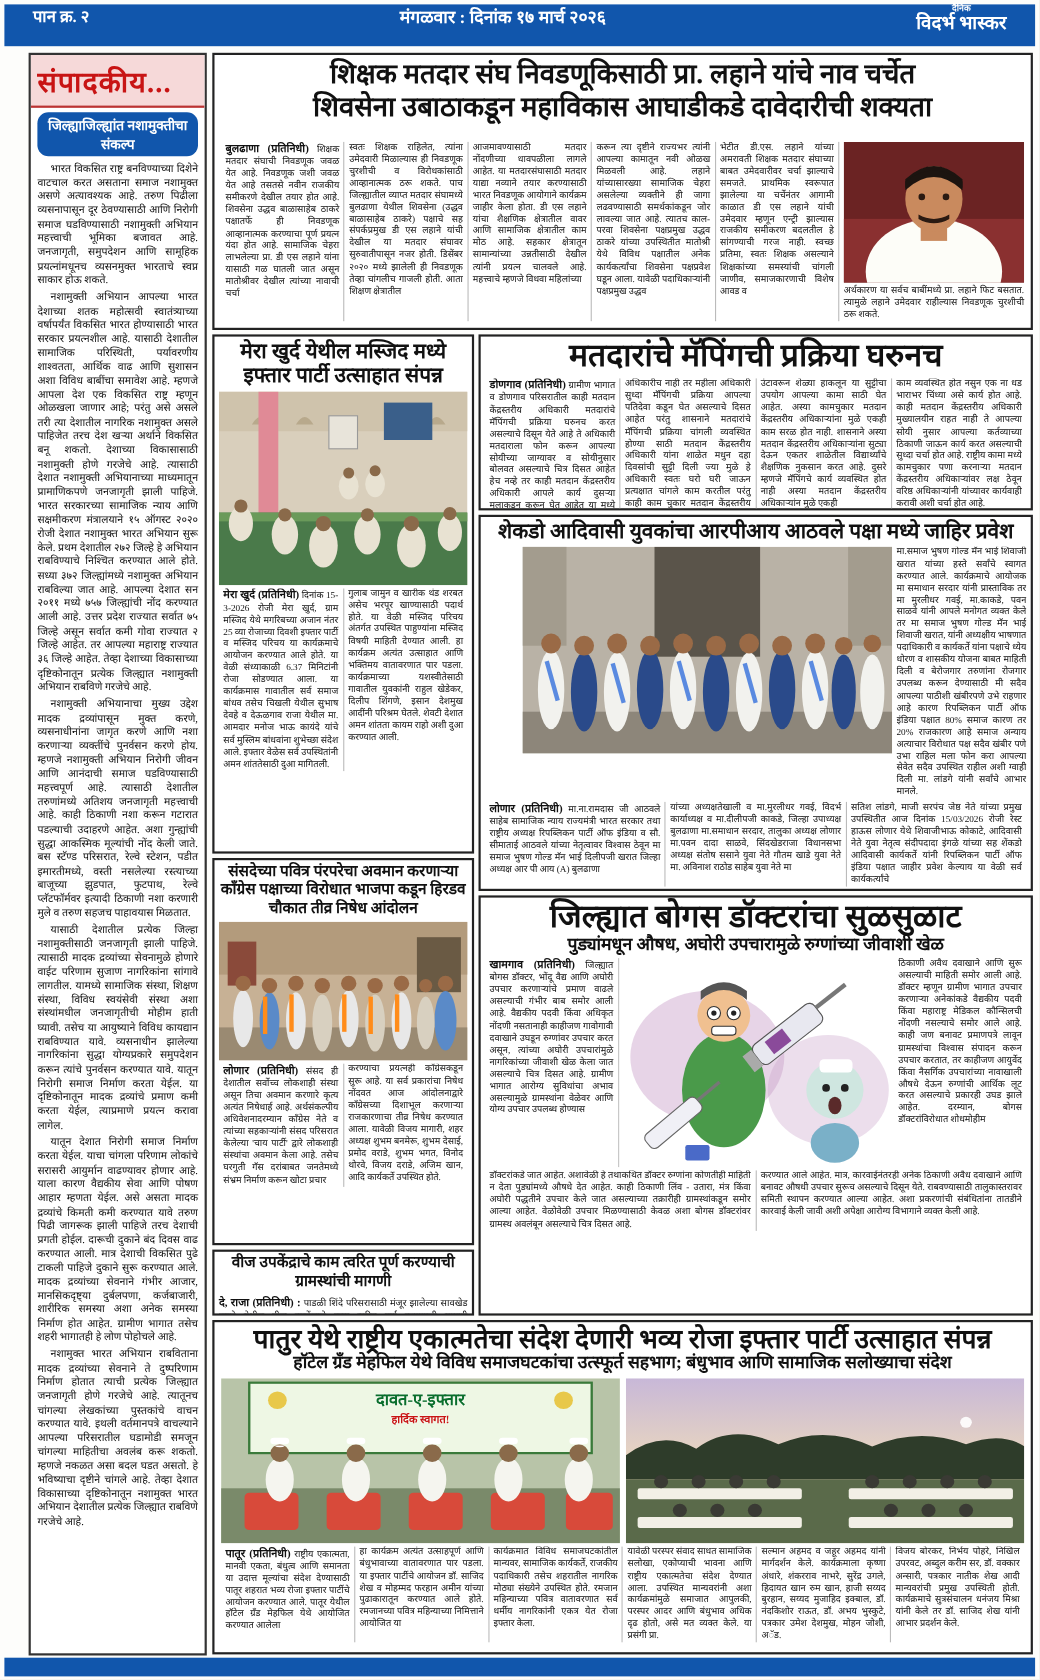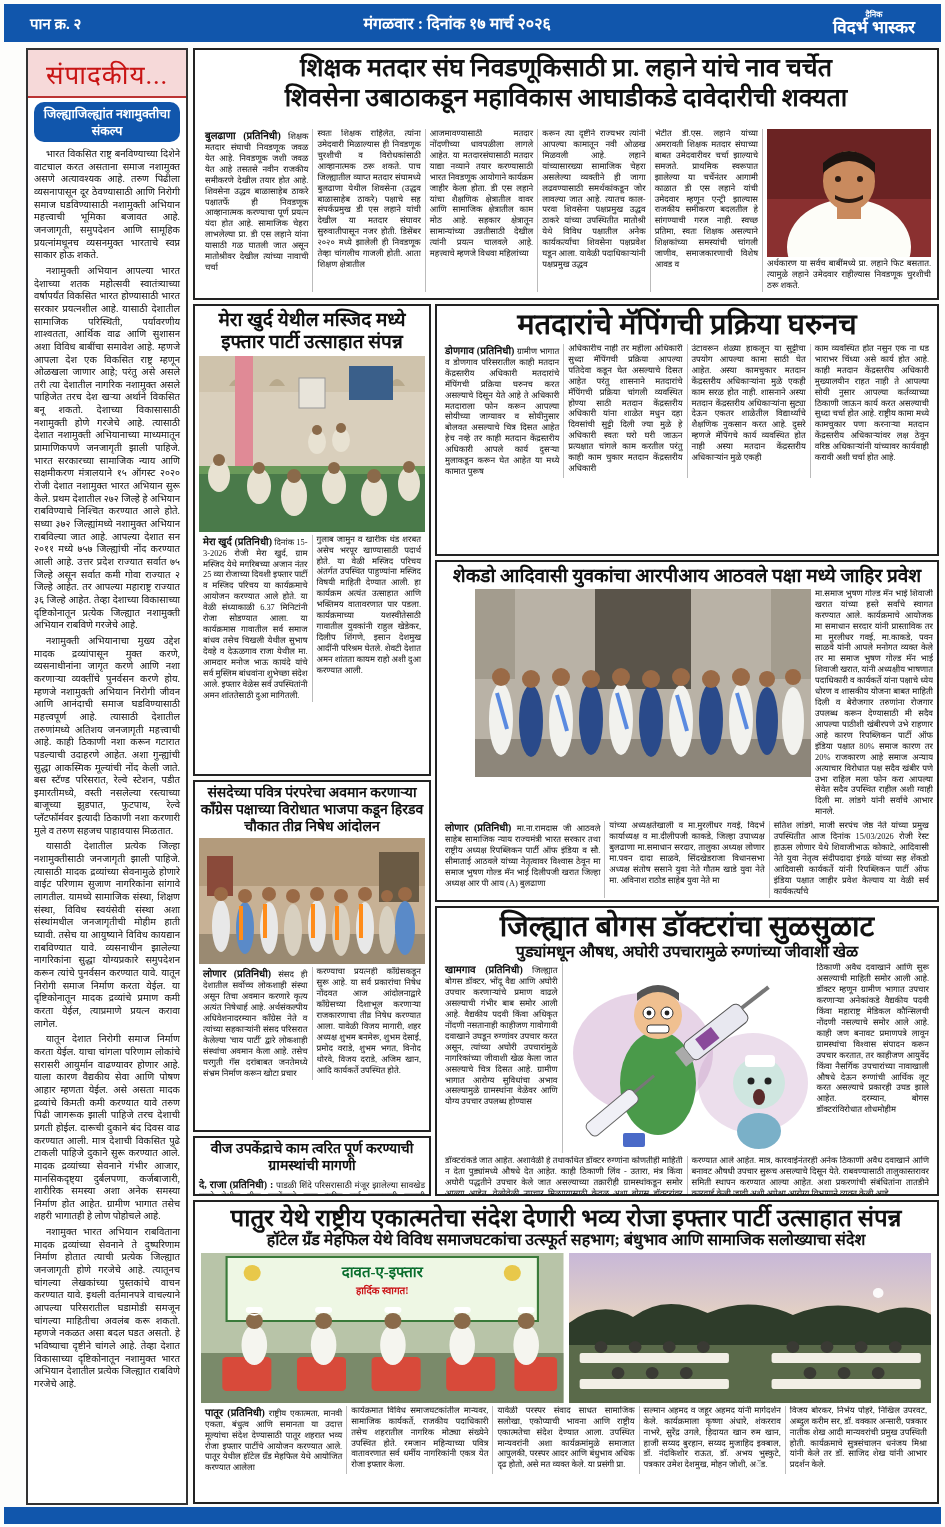--- a/index.html
+++ b/index.html
@@ -1,31 +1,31 @@
 <!DOCTYPE html>
 <html><head>
 <meta charset="utf-8">
 <style>
   * { margin:0; padding:0; box-sizing:border-box; }
   html,body { background:#e9e7e2; }
   .page { position:relative; width:945px; height:1527px; background:#fdfdfb;
           font-family:"Liberation Serif", "DejaVu Serif", serif; color:#111; overflow:hidden; }
   
   .topbar { position:absolute; top:4px; left:4px; right:4px; height:38px; background:#1156ac;
-            color:#fff; display:flex; align-items:center; justify-content:space-between; padding:0 26px; }
+            color:#fff; display:flex; align-items:flex-start; justify-content:space-between; padding:0 26px; }
   .topbar .pageno { font-weight:bold; font-size:15px; }
   .topbar .date { font-weight:bold; font-size:16px; }
   .masthead { text-align:center; line-height:1; }
   .masthead .small { display:block; font-size:8px; font-weight:bold; }
   .masthead .big { display:block; font-size:17px; font-weight:bold; }
   
   .content { position:absolute; top:48px; left:26px; right:6px; bottom:22px; display:flex; gap:5px; }
   .editorial { width:204px; border:2px solid #333; background:#fff; padding:4px 6px; overflow:hidden; }
   .ed-titlewrap { background:#f6d9d9; margin:-4px -6px 4px -6px; padding:6px 6px 4px 6px; border-bottom:2px solid #b33; }
-  .ed-title { color:#c81414; font-size:26px; font-weight:normal; text-align:center; letter-spacing:1px; }
+  .ed-title { color:#c81414; font-size:26px; font-weight:bold; text-align:left; letter-spacing:1px; }
   .ed-pill { background:#1156ac; color:#fff; font-weight:bold; font-size:12.5px; text-align:center;
              border-radius:10px; padding:3px 4px; margin:4px 0 6px 0; }
   .ed-body p { font-size:9.6px; text-align:justify; line-height:1.32; text-indent:12px; margin-bottom:3px; }
   main { flex:1; display:flex; flex-direction:column; gap:4px; }
   .box { border:2px solid #222; background:#fff; overflow:hidden; }
   
   .lead { height:252px; padding:3px 6px; }
   .lead h1 { font-size:25px; line-height:1.2; text-align:center; font-weight:bold; }
   .lead-row { display:flex; margin-top:16px; }
   .tcol { flex:1; border-right:1px solid #bbb; padding:0 4px; font-size:8.4px; line-height:1.3;
@@ -228,21 +228,21 @@
             <div class="h-sm">वीज उपकेंद्राचे काम त्वरित पूर्ण करण्याची ग्रामस्थांची मागणी</div>
             <p style="font-size:8.6px; text-align:justify; line-height:1.32; margin-top:3px">
               <span class="byline">दे, राजा (प्रतिनिधी) :</span>
               <span>पाडळी शिंदे परिसरासाठी मंजूर झालेल्या सावखेड नागरे येथील वीज उपकेंद्राचे काम त्वरित पूर्ण करण्याची मागणी ग्रामस्थांकडून केली जात आहे. देऊळगावमही वीज उपकेंद्राचे अंतर जास्त असून, पाडळी शिंदे परिसरातील गावांमध्ये अनेकदा वीजपुरवठ्याची समस्या निर्माण होते. त्यामुळे महावितरणने सावखेड नागरे येथे नवीन उपकेंद्र मंजूर केले. मात्र, त्याचे काम संथगतीने सुरू आहे. त्यामुळे हे काम पावसाळ्यापूर्वी पूर्ण करण्याची मागणी केली जात आहे.</span>
             </p>
           </section>
         </div>
 
         <div class="mid-right">
 
-          <section class="art" style="height:252px">
+          <section class="art" style="height:160px">
             <div class="h-xl">मतदारांचे मॅपिंगची प्रक्रिया घरुनच</div>
             <div class="cols">
               <div class="tcol">
                 <span class="byline">डोणगाव (प्रतिनिधी)</span>
                 <span>ग्रामीण भागात व डोणगाव परिसरातील काही मतदान केंद्रस्तरीय अधिकारी मतदारांचे मॅपिंगची प्रक्रिया घरुनच करत असल्याचे दिसून येते आहे ते अधिकारी मतदाराला फोन करून आपल्या सोयीच्या जाग्यावर व सोयीनुसार बोलवत असल्याचे चित्र दिसत आहेत हेच नव्हे तर काही मतदान केंद्रस्तरीय अधिकारी आपले कार्य दुसऱ्या मुलाकडून करून घेत आहेत या मध्ये कामात पुरूष</span>
               </div>
               <div class="tcol">अधिकारीच नाही तर महीला अधिकारी सुध्दा मॅपिंगची प्रक्रिया आपल्या पतिदेवा कडून घेत असल्याचे दिसत आहेत परंतु शासनाने मतदारांचे मॅपिंगची प्रक्रिया चांगली व्यवस्थित होण्या साठी मतदान केंद्रस्तरीय अधिकारी यांना शाळेत मधुन दहा दिवसांची सुट्टी दिली ज्या मुळे हे अधिकारी स्वतः घरो घरी जाऊन प्रत्यक्षात चांगले काम करतील परंतु काही काम चुकार मतदान केंद्रस्तरीय अधिकारी</div>
               <div class="tcol">उंटावरून शेळ्या हाकलून या सुट्टीचा उपयोग आपल्या कामा साठी घेत आहेत. अस्या कामचुकार मतदान केंद्रस्तरीय अधिकाऱ्यांना मुळे एकही काम सरळ होत नाही. शासनाने अस्या मतदान केंद्रस्तरीय अधिकाऱ्यांना सुट्या देऊन एकतर शाळेतील विद्यार्थ्यांचे शैक्षणिक नुकसान करत आहे. दुसरे म्हणजे मॅपिंगचे कार्य व्यवस्थित होत नाही अस्या मतदान केंद्रस्तरीय अधिकाऱ्यांन मुळे एकही</div>
               <div class="tcol">काम व्यवस्थित होत नसुन एक ना धड भाराभर चिंध्या असे कार्य होत आहे. काही मतदान केंद्रस्तरीय अधिकारी मुख्यालयीन राहत नाही ते आपल्या सोयी नुसार आपल्या कर्तव्याच्या ठिकाणी जाऊन कार्य करत असल्याची सुध्दा चर्चा होत आहे. राष्ट्रीय कामा मध्ये कामचुकार पणा करनाऱ्या मतदान केंद्रस्तरीय अधिकाऱ्यांवर लक्ष ठेवून वरिष्ठ अधिकाऱ्यांनी यांच्यावर कार्यवाही करावी अशी चर्चा होत आहे.</div>
             </div>
@@ -435,20 +435,21 @@
                   <circle cx="290" cy="120" r="6"></circle>
               </g>
             </svg>
           </div>
         </div>
         <div class="cols">
           <div class="tcol">
             <span class="byline">पातूर (प्रतिनिधी)</span>
             <span>राष्ट्रीय एकात्मता, मानवी एकता, बंधुत्व आणि समानता या उदात्त मूल्यांचा संदेश देण्यासाठी पातूर शहरात भव्य रोजा इफ्तार पार्टीचे आयोजन करण्यात आले. पातूर येथील हॉटेल ग्रँड मेहफिल येथे आयोजित करण्यात आलेला</span>
           </div>
+          <div class="tcol">हा कार्यक्रम अत्यंत उत्साहपूर्ण आणि बंधुभावाच्या वातावरणात पार पडला. या इफ्तार पार्टीचे आयोजन डॉ. साजिद शेख व मोहम्मद फरहान अमीन यांच्या पुढाकारातून करण्यात आले होते. रमजानच्या पवित्र महिन्याच्या निमित्ताने आयोजित या</div>
           <div class="tcol">कार्यक्रमात विविध समाजघटकांतील मान्यवर, सामाजिक कार्यकर्ते, राजकीय पदाधिकारी तसेच शहरातील नागरिक मोठ्या संख्येने उपस्थित होते. रमजान महिन्याच्या पवित्र वातावरणात सर्व धर्मीय नागरिकांनी एकत्र येत रोजा इफ्तार केला.</div>
           <div class="tcol">यावेळी परस्पर संवाद साधत सामाजिक सलोखा, एकोप्याची भावना आणि राष्ट्रीय एकात्मतेचा संदेश देण्यात आला. उपस्थित मान्यवरांनी अशा कार्यक्रमांमुळे समाजात आपुलकी, परस्पर आदर आणि बंधुभाव अधिक दृढ होतो, असे मत व्यक्त केले. या प्रसंगी प्रा.</div>
           <div class="tcol">सल्मान अहमद व जहूर अहमद यांनी मार्गदर्शन केले. कार्यक्रमाला कृष्णा अंधारे, शंकरराव नाभरे, सुरेंद्र उगले, हिदायत खान रुम खान, हाजी सय्यद बुरहान, सय्यद मुजाहिद इक्बाल, डॉ. नंदकिशोर राऊत, डॉ. अभय भुस्कुटे, पत्रकार उमेश देशमुख, मोहन जोशी, अॅड.</div>
           <div class="tcol">विजय बोरकर, निर्भय पोहरे, निखिल उपरवट, अब्दुल करीम सर, डॉ. वक्कार अन्सारी, पत्रकार नातीक शेख आदी मान्यवरांची प्रमुख उपस्थिती होती. कार्यक्रमाचे सुत्रसंचालन धनंजय मिश्रा यांनी केले तर डॉ. साजिद शेख यांनी आभार प्रदर्शन केले.</div>
         </div>
       </section>
 
     </main>
   </div>
 

